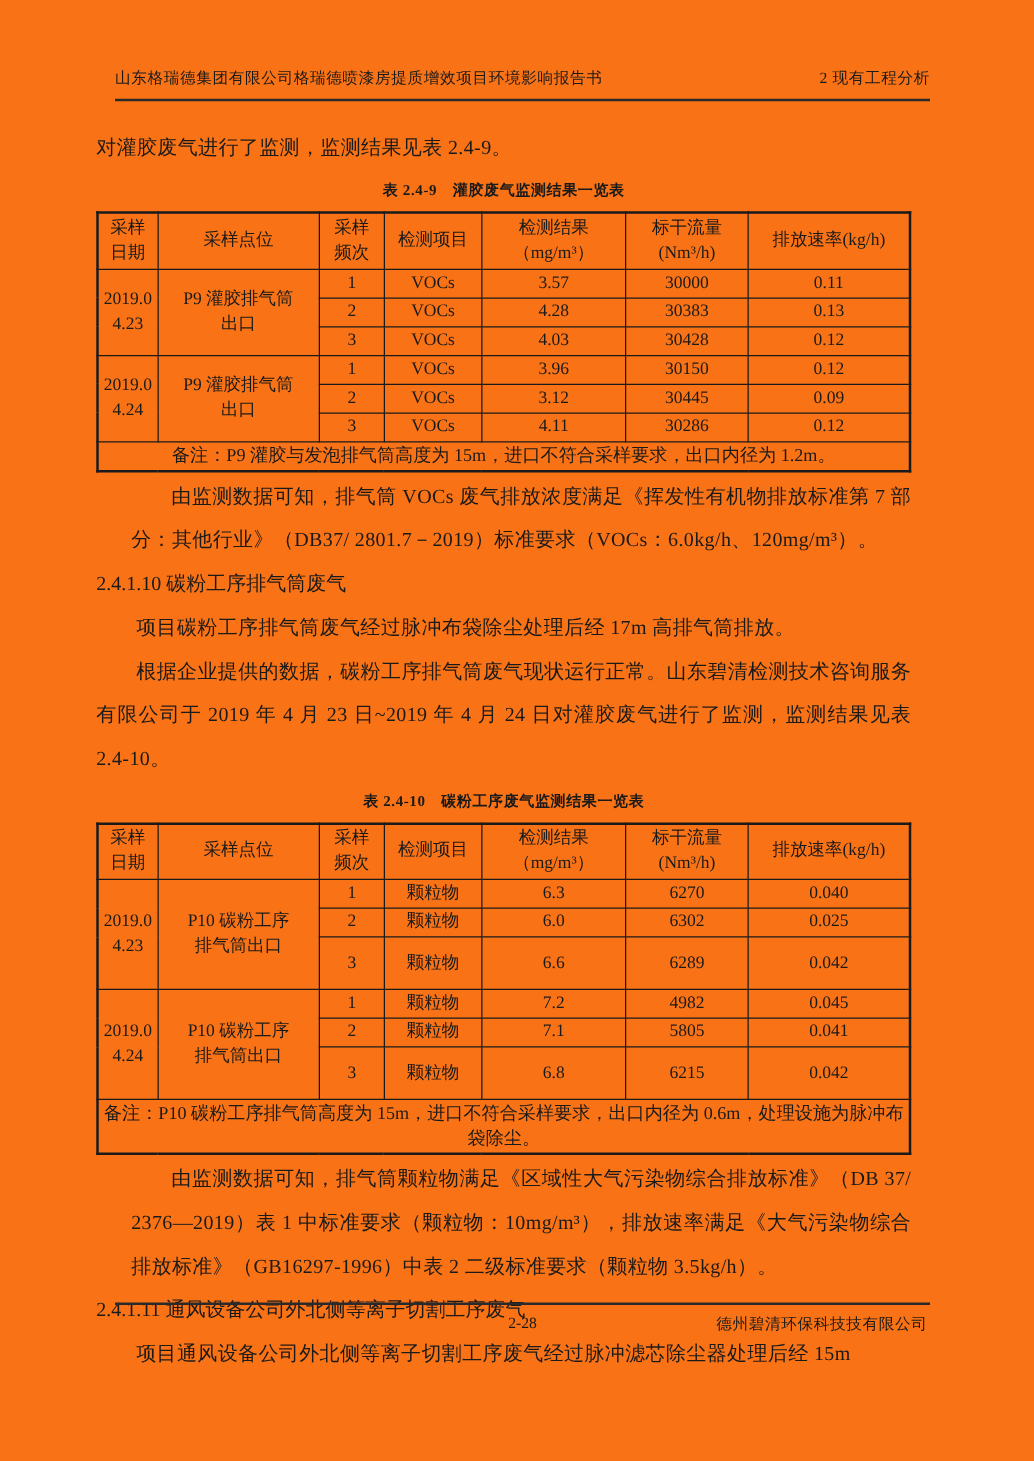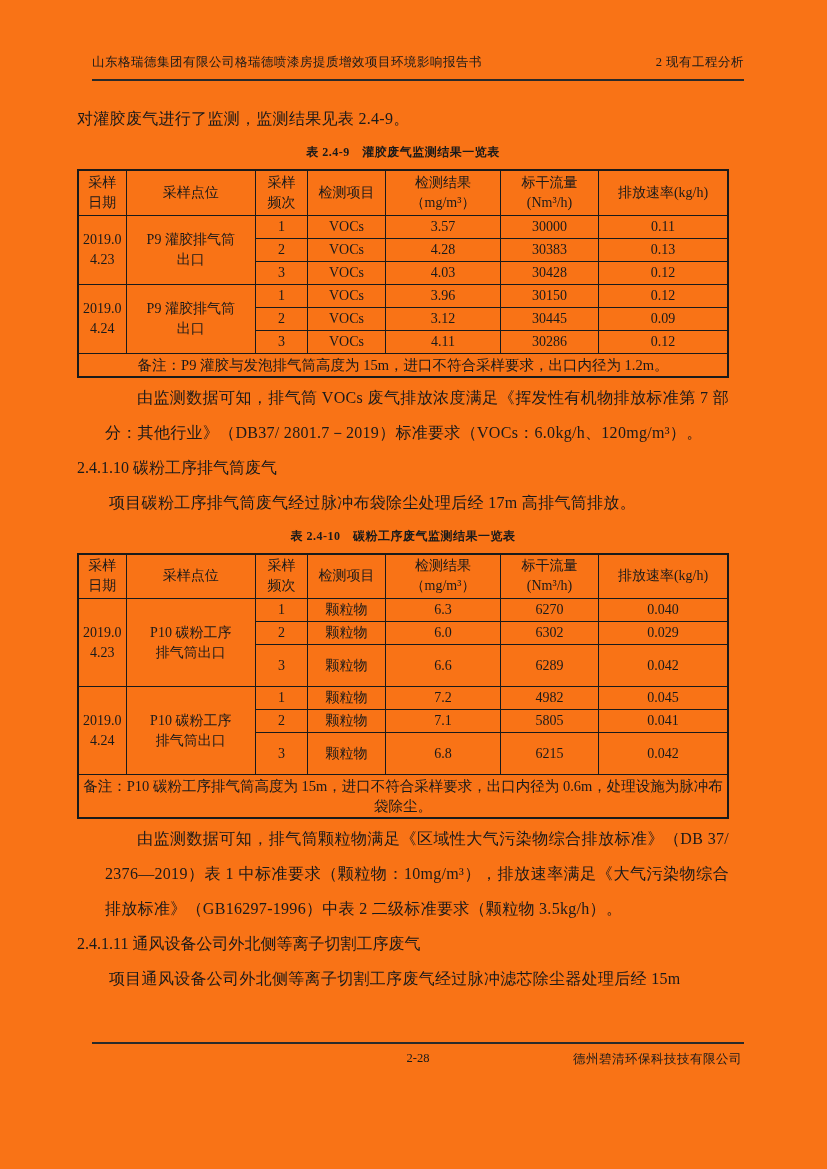--- a/index.html
+++ b/index.html
@@ -159,20 +159,21 @@
       </tr>
       <tr>
         <td colspan="7" class="note-cell">备注：P9 灌胶与发泡排气筒高度为 15m，进口不符合采样要求，出口内径为 1.2m。</td>
       </tr>
     </tbody>
       </table>
 
     <p class="body-text indent mt2">由监测数据可知，排气筒 VOCs 废气排放浓度满足《挥发性有机物排放标准第 7 部分：其他行业》（DB37/ 2801.7－2019）标准要求（VOCs：6.0kg/h、120mg/m³）。</p>
     <p class="heading">2.4.1.10 碳粉工序排气筒废气</p>
     <p class="body-text indent">项目碳粉工序排气筒废气经过脉冲布袋除尘处理后经 17m 高排气筒排放。</p>
+    <p class="body-text indent">根据企业提供的数据，碳粉工序排气筒废气现状运行正常。山东碧清检测技术咨询服务有限公司于 2019 年 4 月 23 日~2019 年 4 月 24 日对灌胶废气进行了监测，监测结果见表 2.4-10。</p>
 
     <div class="tbl-title">表 2.4-10　碳粉工序废气监测结果一览表</div>
 
     <table class="mon-table">
       <colgroup>
         <col style="width:7.4%">
           <col style="width:19.9%">
           <col style="width:8.0%">
         <col style="width:12.0%">
           <col style="width:17.7%">
@@ -202,21 +203,21 @@
         <td>颗粒物</td>
         <td>6.3</td>
         <td>6270</td>
         <td>0.040</td>
       </tr>
       <tr class="datarow">
         <td>2</td>
         <td>颗粒物</td>
         <td>6.0</td>
         <td>6302</td>
-        <td>0.029</td>
+        <td>0.025</td>
       </tr>
       <tr class="tallrow">
         <td>3</td>
         <td>颗粒物</td>
         <td>6.6</td>
         <td>6289</td>
         <td>0.042</td>
       </tr>
       <tr class="datarow">
         <td rowspan="3" class="pre">2019.0

